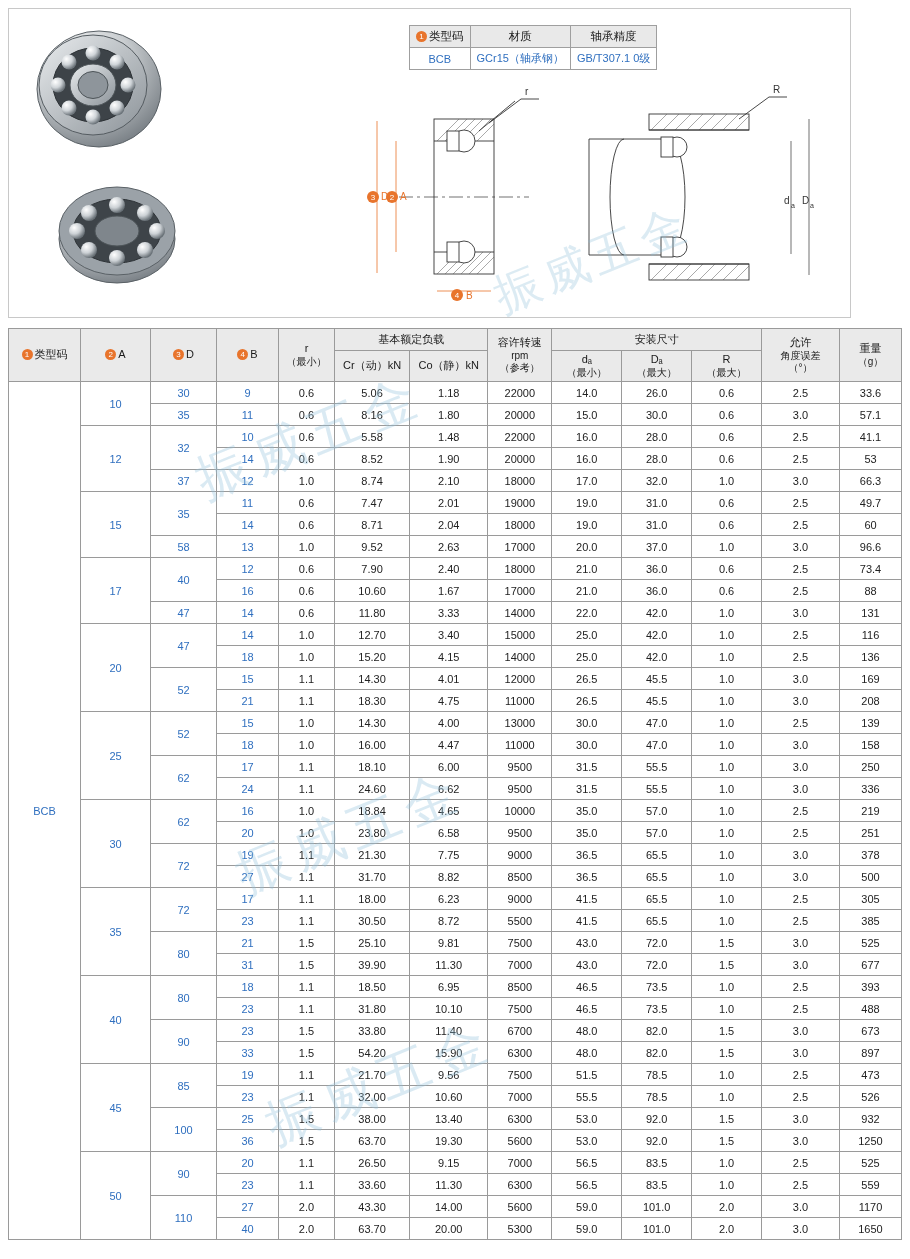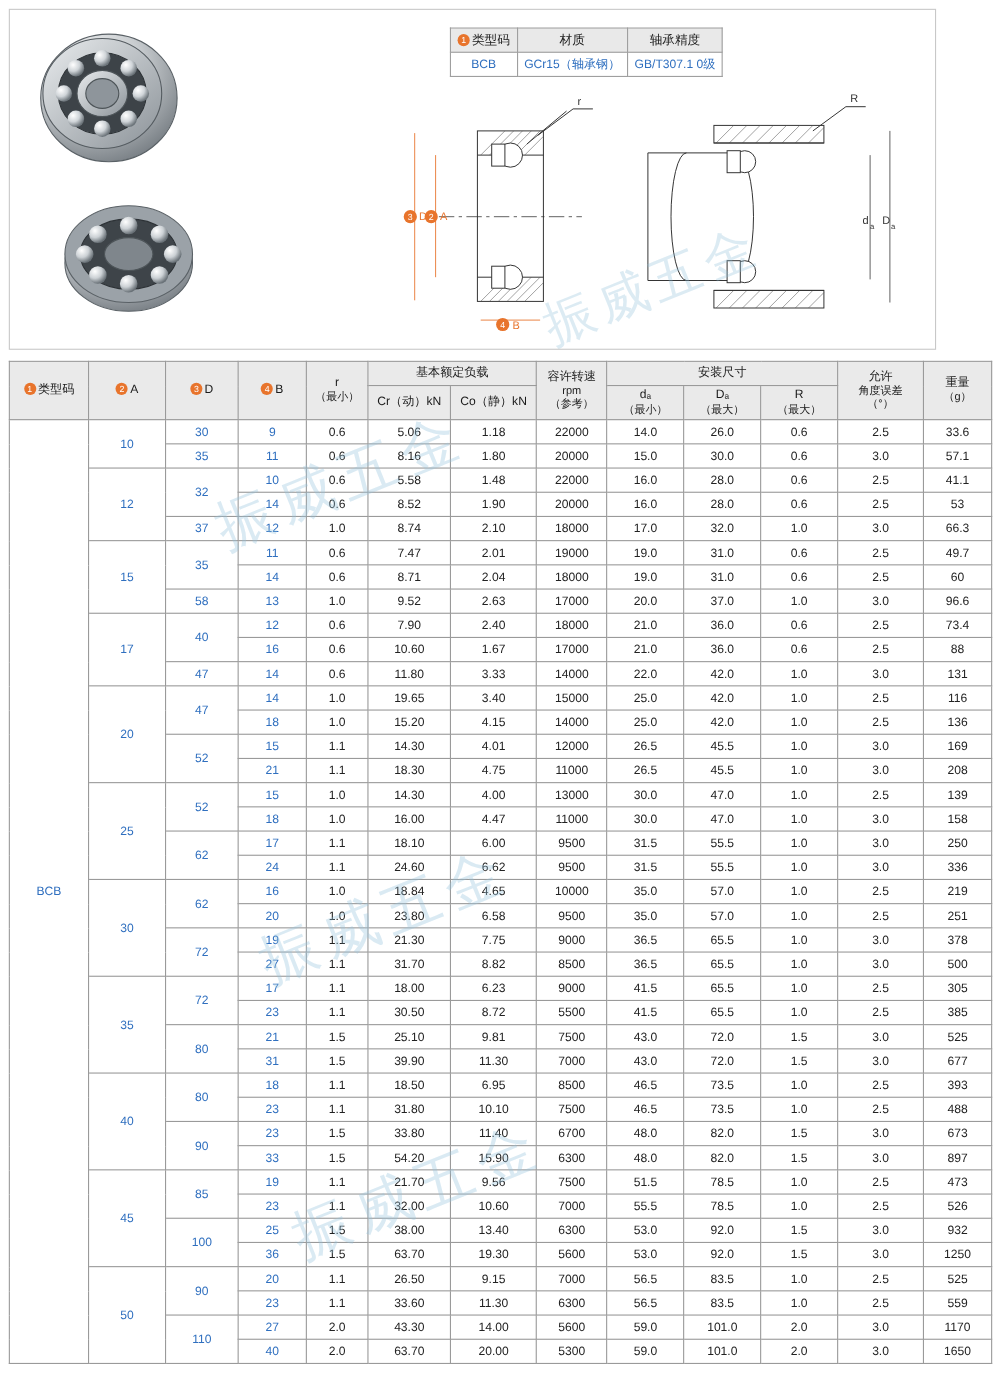--- a/index.html
+++ b/index.html
@@ -494,21 +494,21 @@
             <td class="dark">42.0</td>
             <td class="dark">1.0</td>
             <td class="dark">3.0</td>
             <td class="dark">131</td>
           </tr>
           <tr class="grp-top">
             <td class="blue" rowspan="4">20</td>
             <td class="blue" rowspan="2">47</td>
             <td class="blue">14</td>
             <td class="dark">1.0</td>
-            <td class="dark">19.65</td>
+            <td class="dark">12.70</td>
             <td class="dark">3.40</td>
             <td class="dark">15000</td>
             <td class="dark">25.0</td>
             <td class="dark">42.0</td>
             <td class="dark">1.0</td>
             <td class="dark">2.5</td>
             <td class="dark">116</td>
           </tr>
           <tr>
             <td class="blue">18</td>

